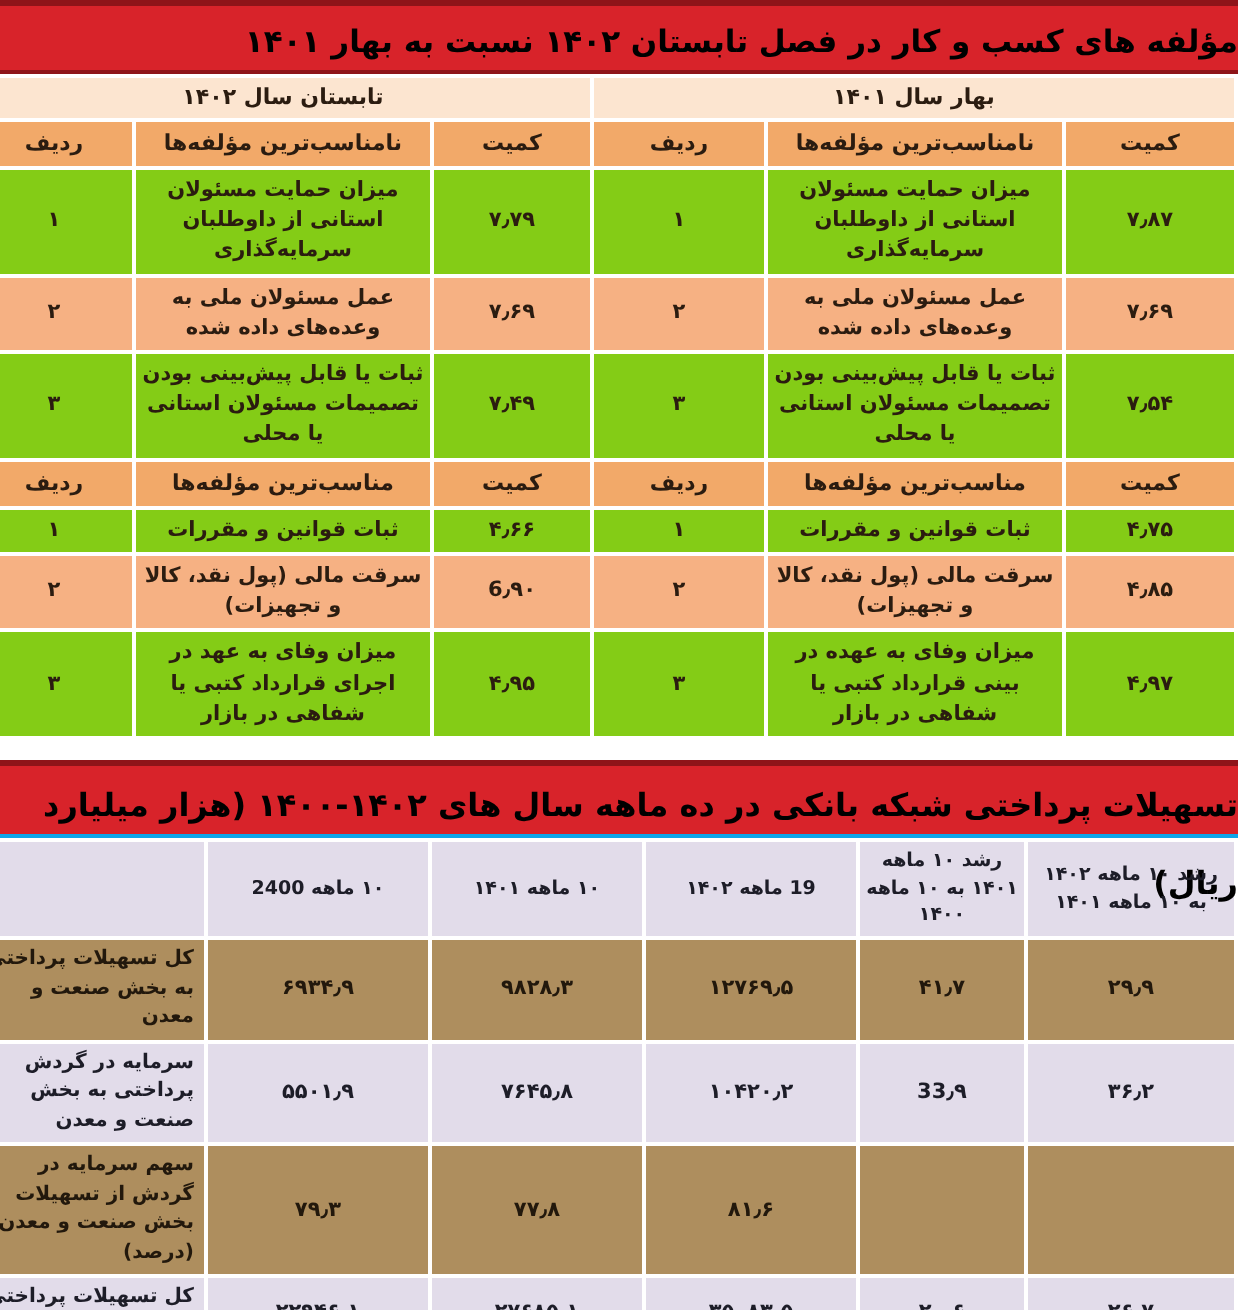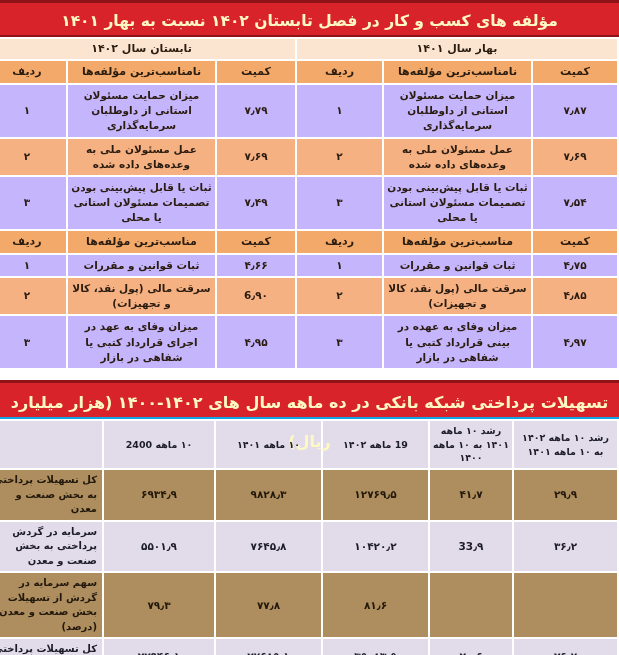--- a/index.html
+++ b/index.html
@@ -21,22 +21,21 @@
     position: relative;
     background: #ffffff;
     box-sizing: border-box;
   }
 
   
   .block { width: 619px; box-sizing: border-box; }
 
   .title-bar {
     background: #D8232A;
-    color: #fef9c3;
-    text-align: center;
+    color: #000000;
     font-weight: bold;
     letter-spacing: 0px;
     box-sizing: border-box;
   }
   .title-bar-1 {
     height: 37px;
     line-height: 37px;
     font-size: 15.5px;
     border-top: 3px solid #8E1419;
     border-bottom: 2px solid #8E1419;
@@ -64,21 +63,21 @@
     vertical-align: middle;
     line-height: 1.45;
     color: #2b1c10;
     box-sizing: border-box;
   }
 
   
   .t1 .season-head td { background: #FCE5D0; font-size: 11px; height: 20px; padding: 2px; }
   .t1 .col-head td    { background: #F2A969; font-size: 11px; height: 20px; padding: 3px 2px; }
   .t1 .sub-head td    { background: #F2A969; font-size: 11px; height: 20px; padding: 3px 2px; }
-  .t1 .r-light td     { background: #c4b5fd; }
+  .t1 .r-light td     { background: #84cc16; }
   .t1 .r-dark td      { background: #F6B183; }
 
   
   .t2 .col-head td { background: #E2DCEA; font-size: 9.5px; height: 34px; padding: 3px 2px; color: #1d1d28; }
   .t2 .r-brown td  { background: #AE8E5E; color: #22180c; }
   .t2 .r-lav td    { background: #E2DCEA; color: #1d1d28; }
   .t2 td.lbl       { text-align: right; padding-right: 5px; font-size: 10px; }
 
   .gap-white { height: 10px; background: #ffffff; }
 

